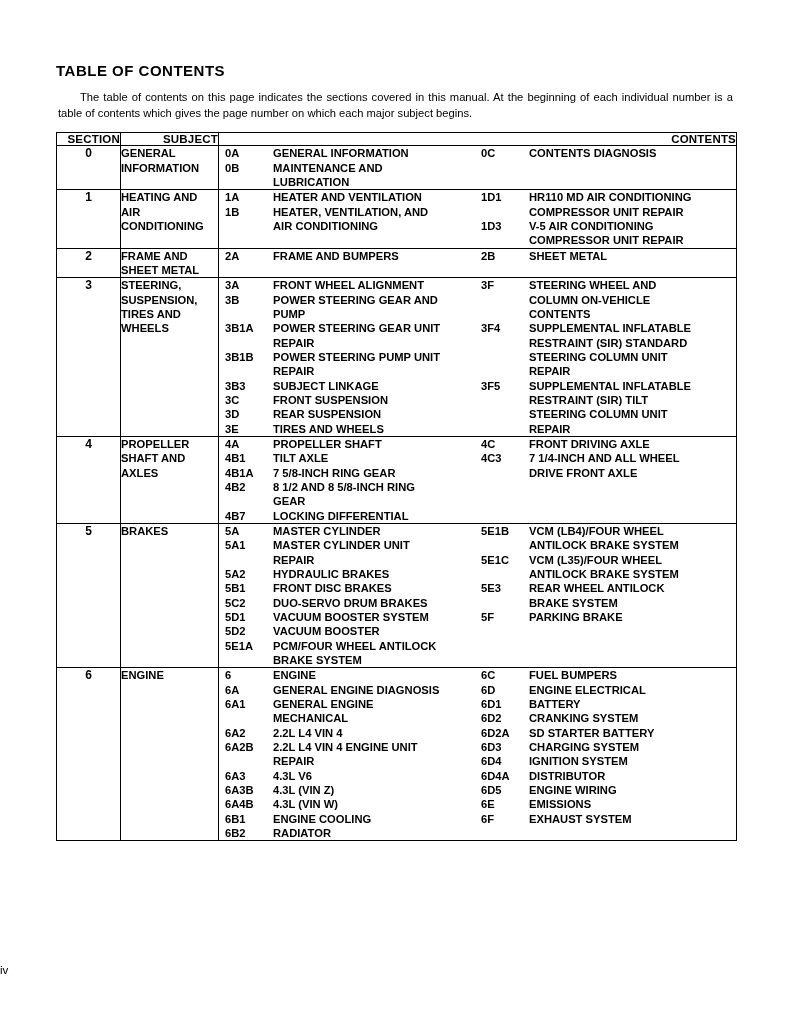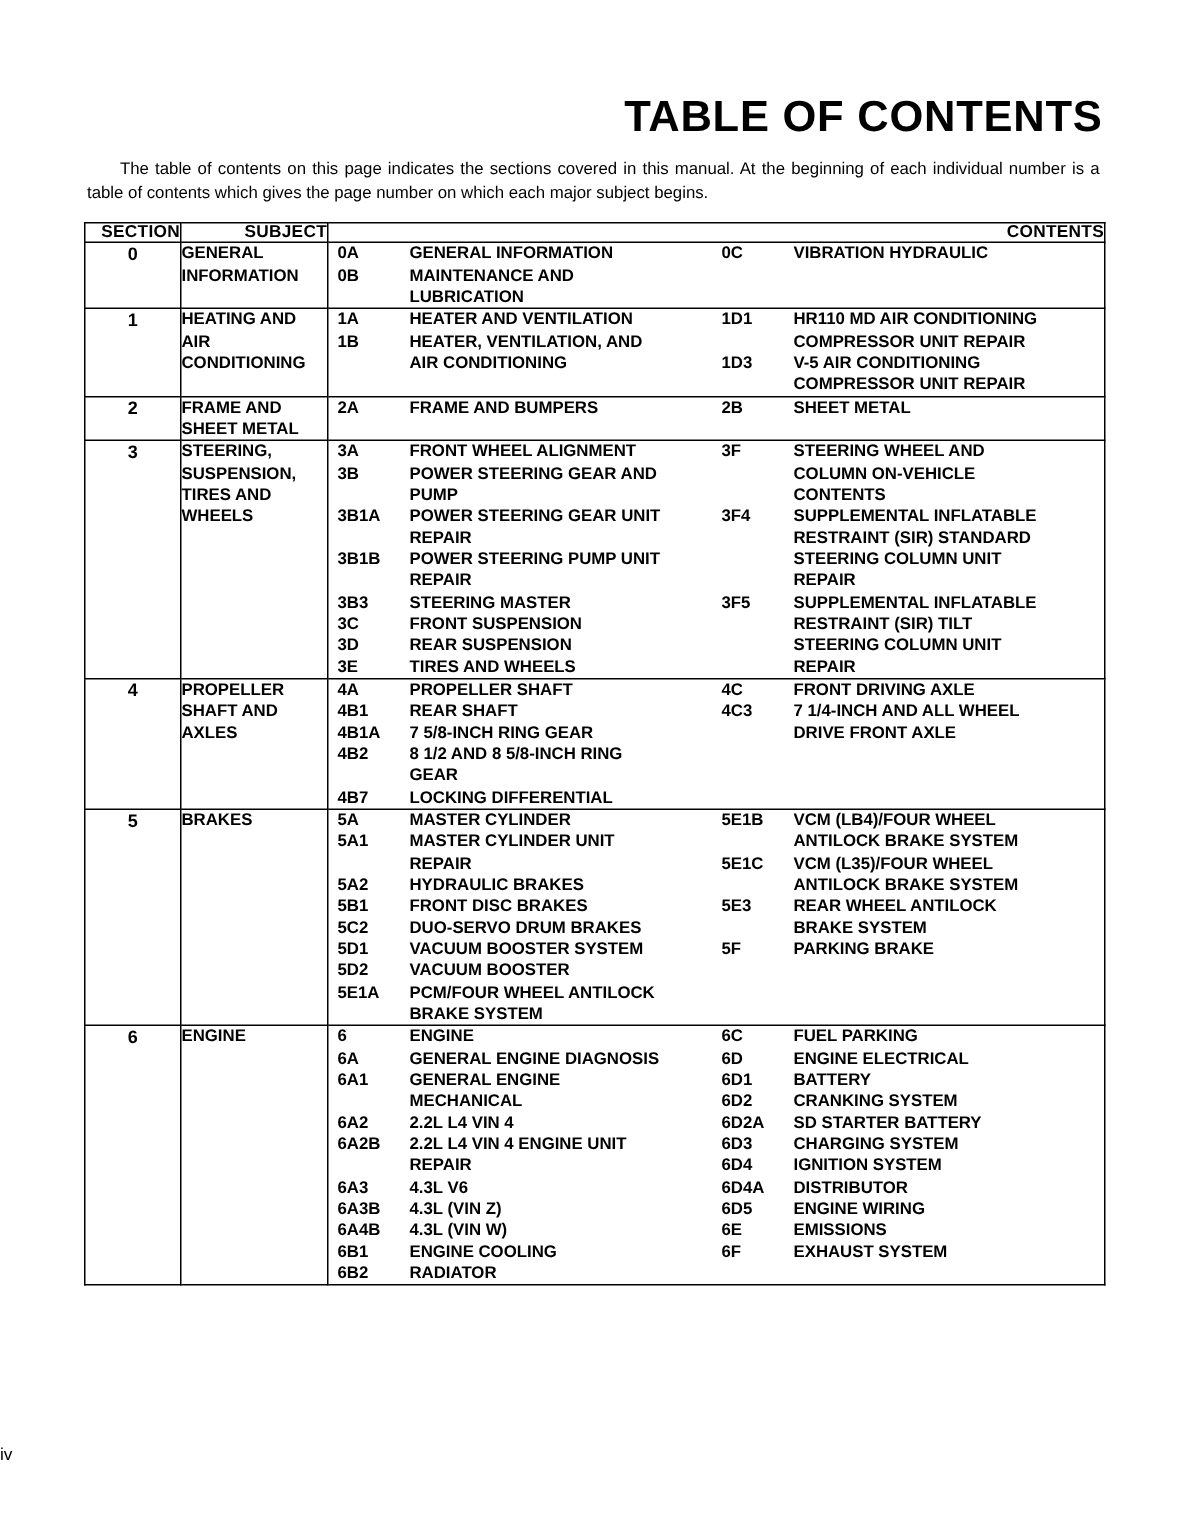--- a/index.html
+++ b/index.html
@@ -15,23 +15,23 @@
     position: relative;
   }
   .page {
     width: 791px;
     height: 1024px;
     box-sizing: border-box;
     padding: 62px 56px 0 56px;
     position: relative;
   }
   h1.doc-title {
-    font-size: 29px;
+    font-size: 15px;
     font-weight: bold;
-    text-align: right;
+    text-align: left;
     letter-spacing: 0.5px;
     margin: 0 0 10px 0;
     font-family: "Liberation Sans", sans-serif;
   }
   .intro {
     font-size: 11.2px;
     line-height: 1.45;
     text-align: justify;
     margin: 0 0 11px 0;
     padding: 0 2px;
@@ -160,21 +160,21 @@
                   <div class="label">MAINTENANCE AND</div>
                 </div>
                 <div class="row">
                   <div class="code"></div>
                   <div class="label">LUBRICATION</div>
                 </div>
               </div>
               <div class="col right">
                 <div class="row">
                   <div class="code r">0C</div>
-                  <div class="label">VIBRATION HYDRAULIC</div>
+                  <div class="label">CONTENTS DIAGNOSIS</div>
                 </div>
               </div>
             </div>
           </td>
         </tr>
         <tr>
           <td class="section-cell">1</td>
           <td class="subject-cell">HEATING AND AIR CONDITIONING</td>
           <td class="contents-cell">
             <div class="cols">
@@ -262,21 +262,21 @@
                 <div class="row">
                   <div class="code">3B1B</div>
                   <div class="label">POWER STEERING PUMP UNIT</div>
                 </div>
                 <div class="row">
                   <div class="code"></div>
                   <div class="label">REPAIR</div>
                 </div>
                 <div class="row">
                   <div class="code">3B3</div>
-                  <div class="label">STEERING MASTER</div>
+                  <div class="label">SUBJECT LINKAGE</div>
                 </div>
                 <div class="row">
                   <div class="code">3C</div>
                   <div class="label">FRONT SUSPENSION</div>
                 </div>
                 <div class="row">
                   <div class="code">3D</div>
                   <div class="label">REAR SUSPENSION</div>
                 </div>
                 <div class="row">
@@ -338,21 +338,21 @@
           <td class="subject-cell">PROPELLER SHAFT AND AXLES</td>
           <td class="contents-cell">
             <div class="cols">
               <div class="col left">
                 <div class="row">
                   <div class="code">4A</div>
                   <div class="label">PROPELLER SHAFT</div>
                 </div>
                 <div class="row">
                   <div class="code">4B1</div>
-                  <div class="label">REAR SHAFT</div>
+                  <div class="label">TILT AXLE</div>
                 </div>
                 <div class="row">
                   <div class="code">4B1A</div>
                   <div class="label">7 5/8-INCH RING GEAR</div>
                 </div>
                 <div class="row">
                   <div class="code">4B2</div>
                   <div class="label">8 1/2 AND 8 5/8-INCH RING</div>
                 </div>
                 <div class="row">
@@ -512,21 +512,21 @@
                   <div class="label">ENGINE COOLING</div>
                 </div>
                 <div class="row">
                   <div class="code">6B2</div>
                   <div class="label">RADIATOR</div>
                 </div>
               </div>
               <div class="col right">
                 <div class="row">
                   <div class="code r">6C</div>
-                  <div class="label">FUEL PARKING</div>
+                  <div class="label">FUEL BUMPERS</div>
                 </div>
                 <div class="row">
                   <div class="code r">6D</div>
                   <div class="label">ENGINE ELECTRICAL</div>
                 </div>
                 <div class="row">
                   <div class="code r">6D1</div>
                   <div class="label">BATTERY</div>
                 </div>
                 <div class="row">

